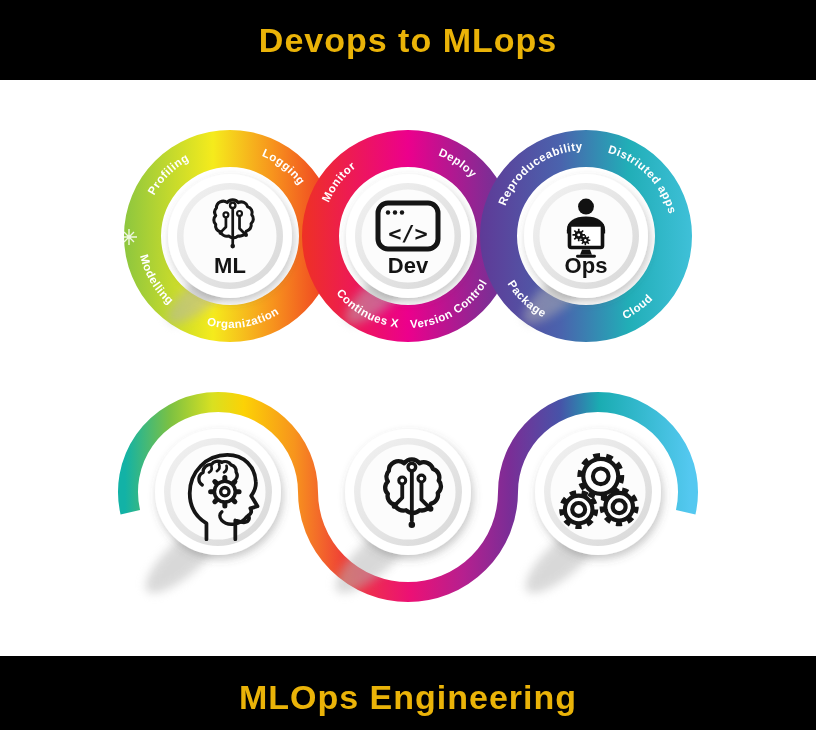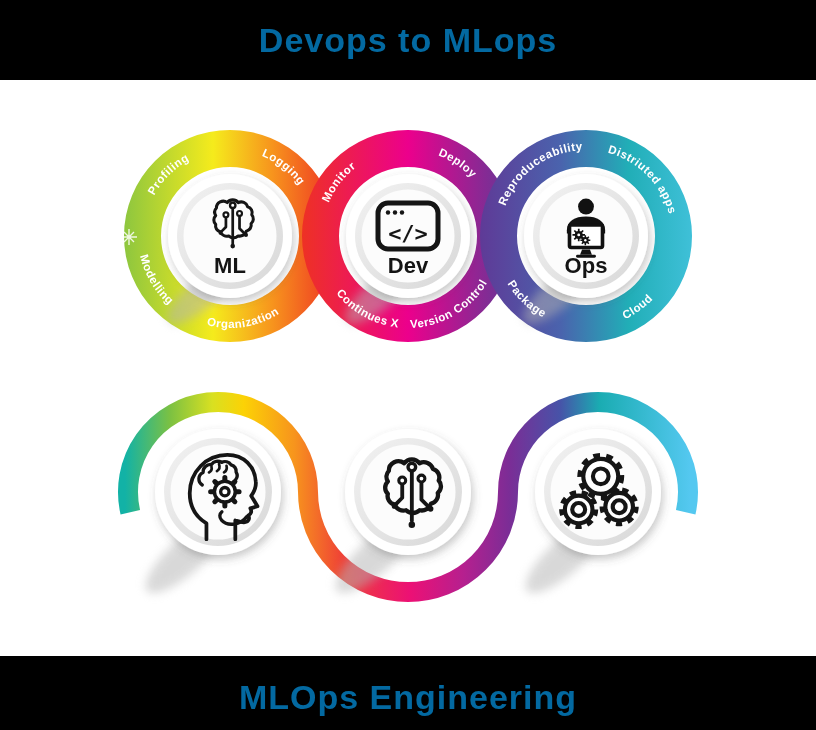--- a/index.html
+++ b/index.html
@@ -7,21 +7,21 @@
     width:816px;height:730px;position:relative;background:#ffffff;overflow:hidden;
     font-family:"Liberation Sans",sans-serif;
   }
   .bar{
     position:absolute;left:0;width:816px;background:#000000;
     display:flex;align-items:center;justify-content:center;
   }
   .bar.top{top:0;height:80px;}
   .bar.bottom{top:656px;height:82px;}
   .bar .title{
-    color:#0369a1;font-size:34px;font-weight:bold;letter-spacing:1px;
+    color:#eab308;font-size:34px;font-weight:bold;letter-spacing:1px;
     font-family:"Liberation Sans",sans-serif;
   }
   svg.art{position:absolute;left:0;top:0;}
   .ring-label{fill:#ffffff;font-size:11.5px;font-weight:bold;letter-spacing:.5px;}
   .caption{fill:#141414;font-size:22px;font-weight:bold;text-anchor:middle;}
   .ic{stroke:#151515;stroke-width:4.5;fill:none;stroke-linecap:round;stroke-linejoin:round;}
 </style>
 </head>
 <body>
 

